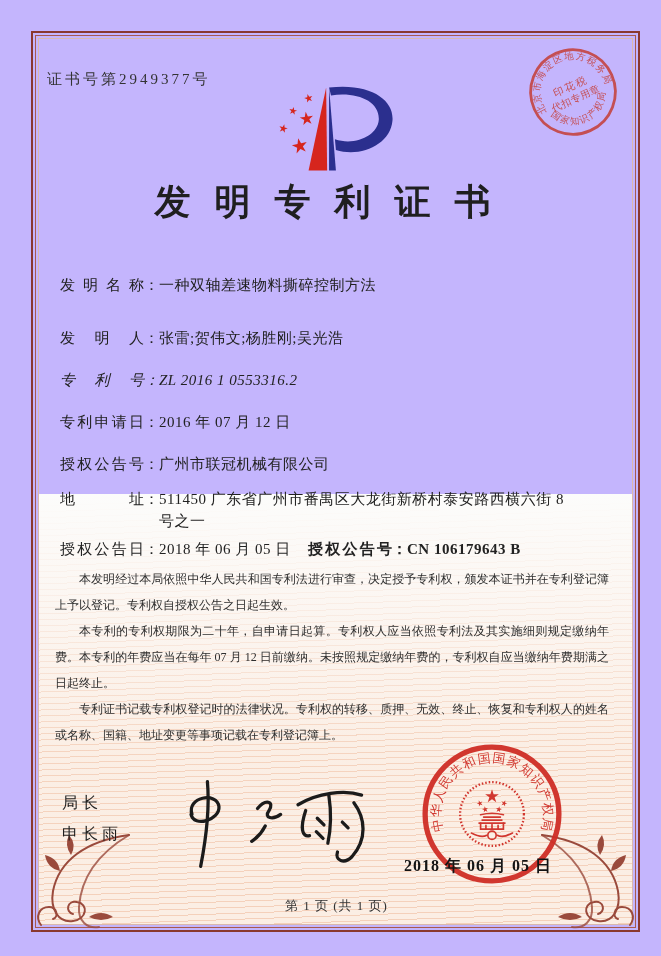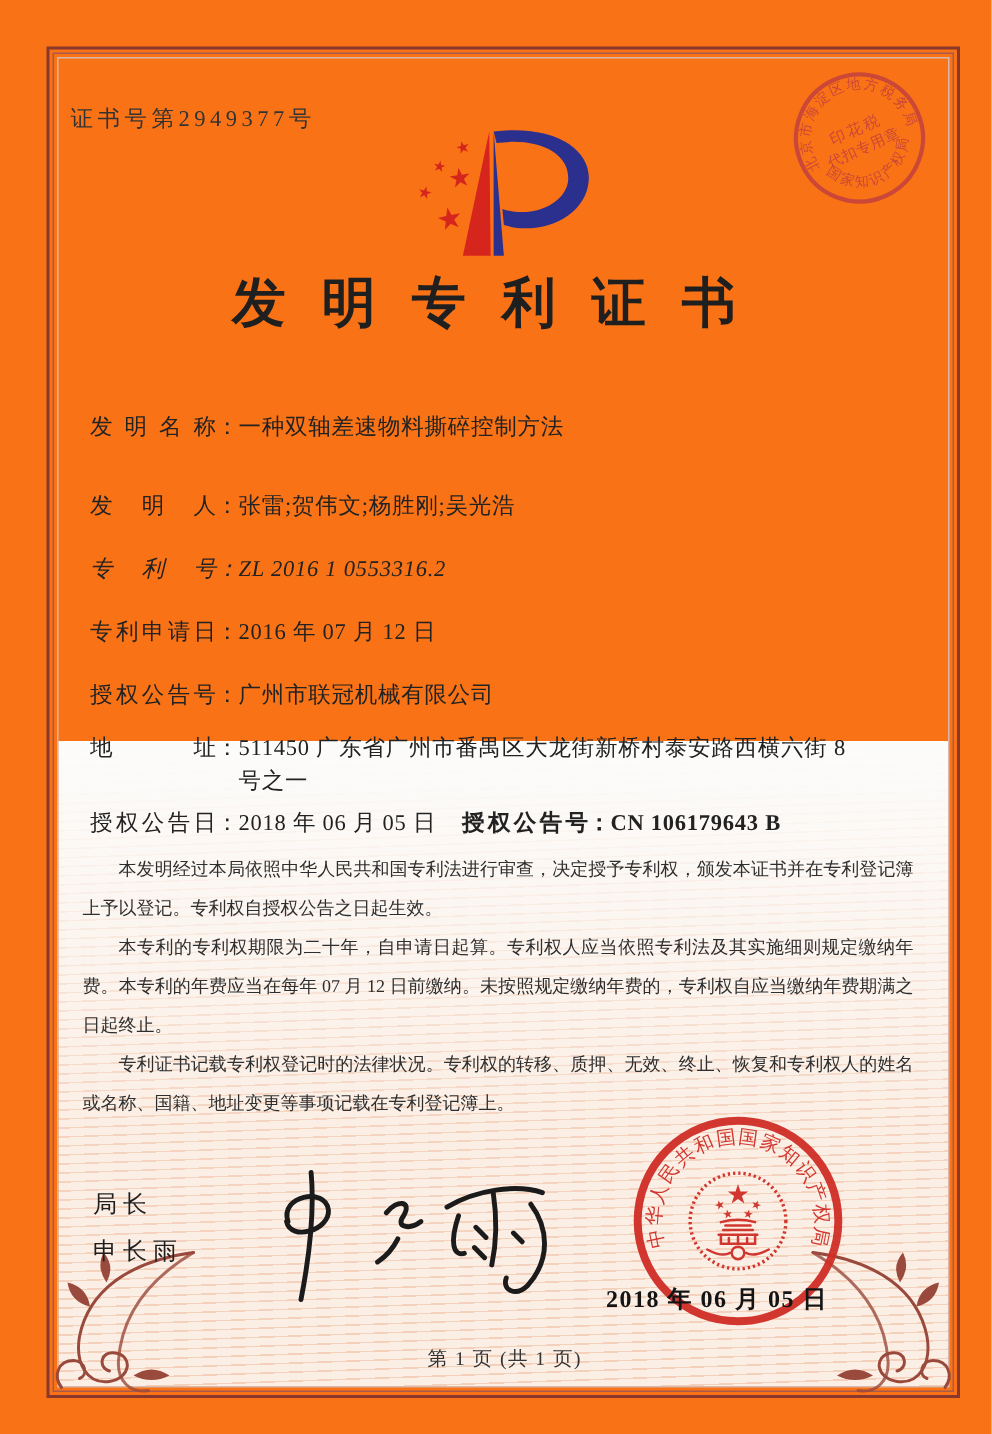--- a/index.html
+++ b/index.html
@@ -1,19 +1,19 @@
 <!DOCTYPE html>
 <html><head>
 <meta charset="utf-8">
 <style>
   * { margin:0; padding:0; box-sizing:border-box; }
   html,body { background:#e8e8e6; }
   .page {
     position:relative; width:661px; height:956px; margin:0 auto;
-    background:#f97316; overflow:hidden;
+    background:#c4b5fd; overflow:hidden;
     font-family:"Liberation Serif","DejaVu Serif",serif; color:#2b2b2b;
   }
   
   .frame-outer { position:absolute; top:31px; left:31px; right:21px; bottom:24px; border:2px solid #8a382e; }
   .frame-mid   { position:absolute; top:35px; left:35px; right:25px; bottom:28px; border:1px solid #a85a4e; }
   .frame-inner { position:absolute; top:38px; left:38px; right:28px; bottom:31px; border:1px solid #dab8ac; }
   .guilloche {
     position:absolute; left:39px; right:29px; bottom:32px; height:430px;
     background-image:
       linear-gradient(to bottom, #fcfcfb 0%, rgba(252,250,248,0.75) 22%, rgba(252,242,235,0.10) 60%, rgba(252,240,231,0) 100%),

